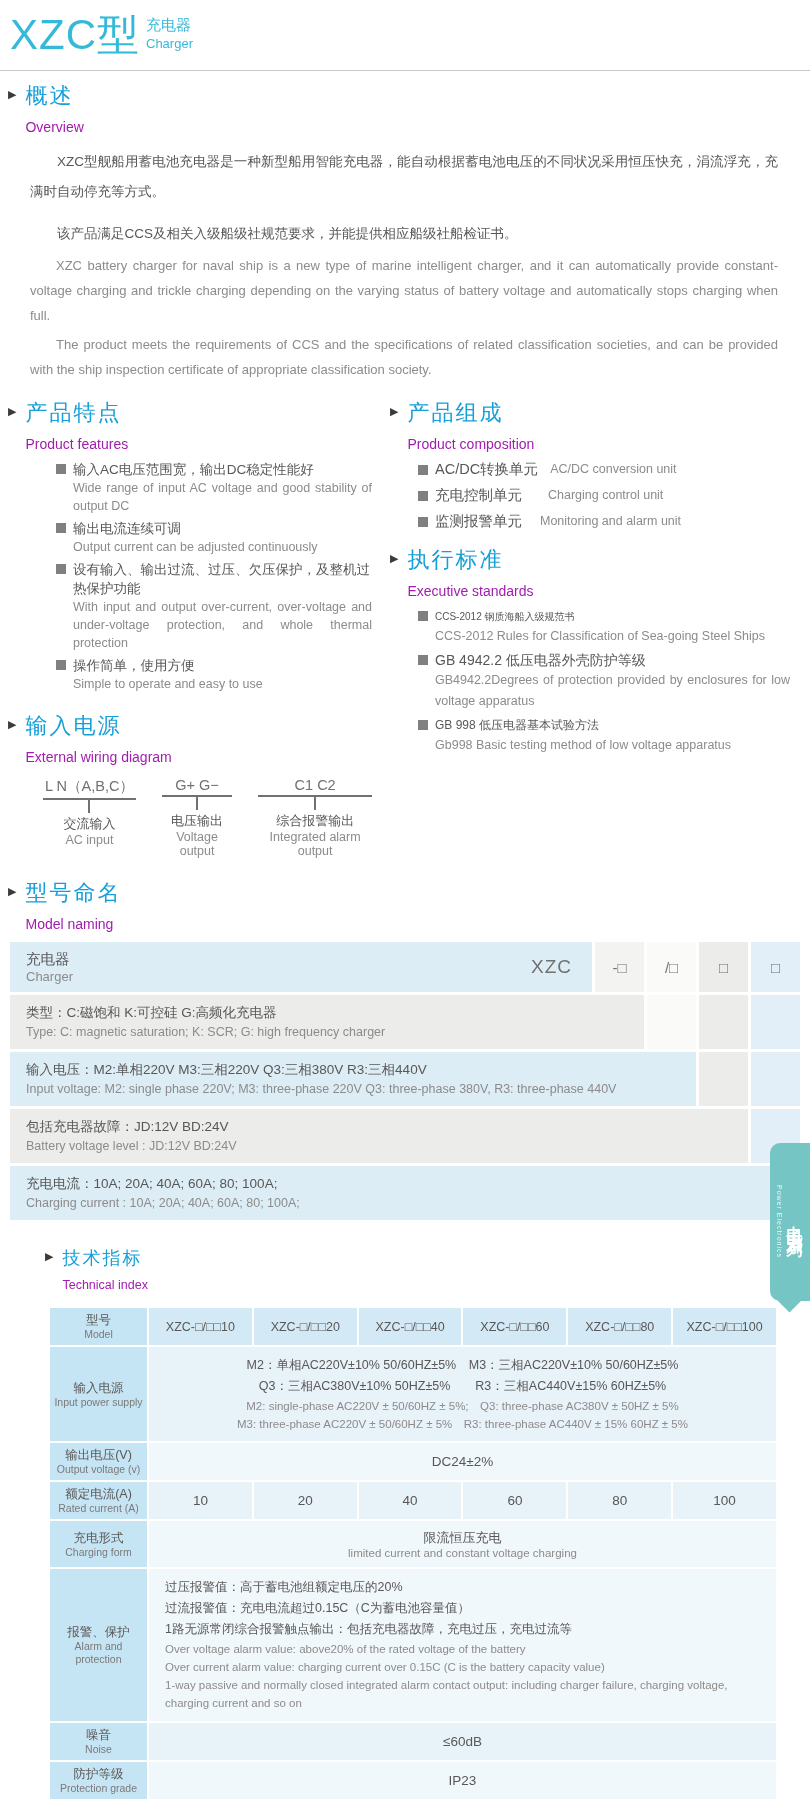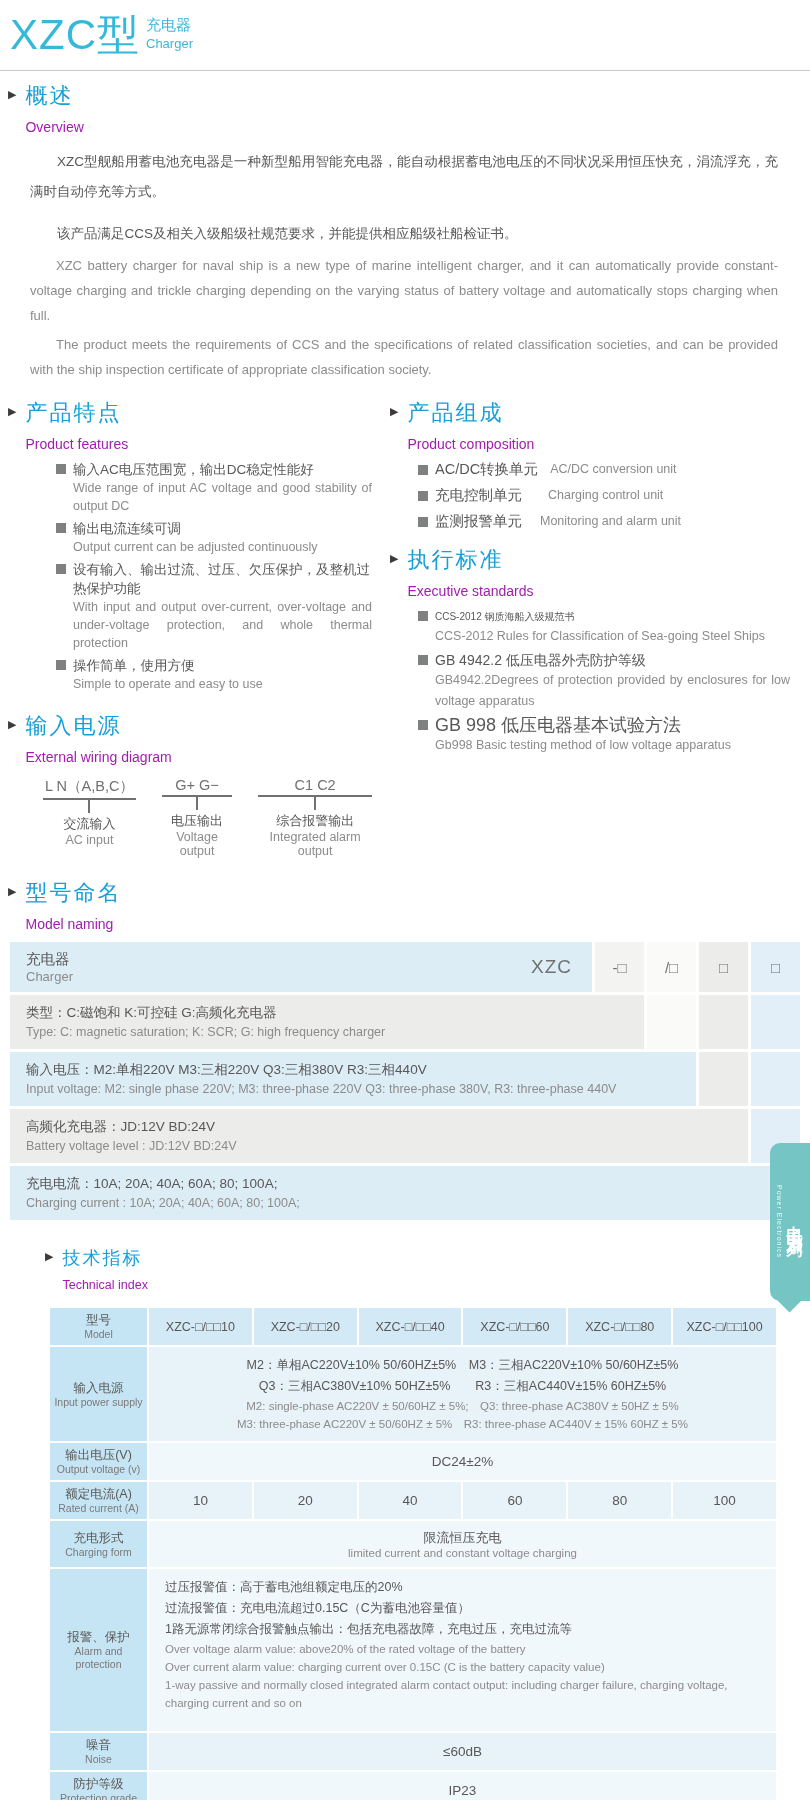--- a/index.html
+++ b/index.html
@@ -81,21 +81,21 @@
   table.tech { margin: 14px 0 0 48px; border-collapse: separate; border-spacing: 2.5px; width: 730px; table-layout: fixed; }
   table.tech td { vertical-align: middle; text-align:center; }
   td.th { background:#c6e5f4; padding: 4px 2px; }
   td.th .cn { font-size: 12.5px; color:#595757; line-height: 16px; }
   td.th .en { font-size: 10.5px; color:#7b7979; line-height: 13px; }
   td.hd { background:#d3eaf6; font-size: 12.5px; color:#595757; padding: 10px 0; }
   tr.ra td.bd { background:#e8f2f9; }
   tr.rb td.bd { background:#f1f8fc; }
   td.bd { font-size: 13.5px; color:#595757; padding: 8px 4px; }
   td.bd .sub-en { font-size: 11.5px; color:#8d8b8b; }
-  td.bd.left { text-align:left; padding: 8px 10px 19px 16px; margin-top: 24px; }
+  td.bd.left { text-align:left; padding: 8px 10px 9px 16px; margin-top: 24px; }
   td.bd .ln-cn { font-size: 12.5px; color:#595757; line-height: 21px; }
   td.bd .ln-en { font-size: 11.5px; color:#8d8b8b; line-height: 18px; }
   .ip-lines .ln-cn { font-size: 13px; line-height: 24px; }
   .ip-lines .ln-en { line-height: 20px; }
 
   
   .side-tab { position:absolute; right: 0; top: 1143px; width: 40px; height: 158px;
     background:#74c5c4; border-radius: 10px 0 0 10px;
     display:flex; align-items:center; justify-content:center; gap:1px; z-index: 5; }
   .side-tab .cn-v { writing-mode: vertical-rl; text-orientation: upright;
@@ -254,21 +254,21 @@
         <div class="bitem">
           <div class="brow">
               <span class="sq"></span>
             <span class="b-cn" style="font-size:14px;">GB 4942.2  低压电器外壳防护等级</span>
             </div>
           <div class="b-en" style="line-height:21px;">GB4942.2Degrees of protection provided by enclosures for low voltage apparatus</div>
         </div>
         <div class="bitem">
           <div class="brow">
               <span class="sq"></span>
-            <span class="b-cn" style="font-size:18px;">GB 998  低压电器基本试验方法</span>
+            <span class="b-cn" style="font-size:12px;">GB 998  低压电器基本试验方法</span>
             </div>
           <div class="b-en" style="line-height:21px;">Gb998 Basic testing method of low voltage apparatus</div>
         </div>
       </div>
     </div>
   </div>
 </div>
 
 <div class="sec" style="margin-top:20px;">
   <div class="sec-head">
@@ -302,21 +302,21 @@
   <div class="mn-cell bg-strip-d"></div>
 
   <div class="mn-cell bg-blue mn-row span3">
     <div class="cn">输入电压：M2:单相220V   M3:三相220V   Q3:三相380V   R3:三相440V</div>
     <div class="en">Input voltage: M2: single phase 220V; M3: three-phase 220V Q3: three-phase 380V, R3: three-phase 440V</div>
   </div>
   <div class="mn-cell bg-strip-c"></div>
   <div class="mn-cell bg-strip-d"></div>
 
   <div class="mn-cell bg-gray mn-row span4">
-    <div class="cn">高频化充电器：JD:12V   BD:24V</div>
+    <div class="cn">包括充电器故障：JD:12V   BD:24V</div>
     <div class="en">Battery voltage level : JD:12V   BD:24V</div>
   </div>
   <div class="mn-cell bg-strip-d"></div>
 
   <div class="mn-cell bg-blue mn-row span5">
     <div class="cn">充电电流：10A; 20A; 40A; 60A; 80; 100A;</div>
     <div class="en">Charging current : 10A; 20A; 40A; 60A; 80; 100A;</div>
   </div>
 </div>
 

